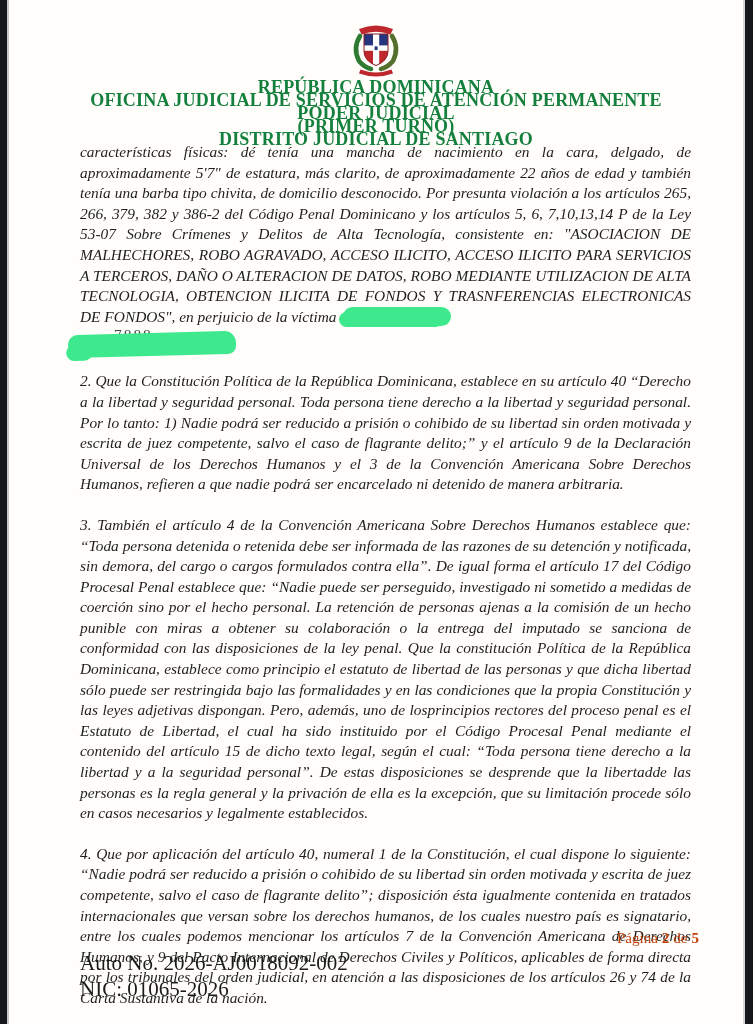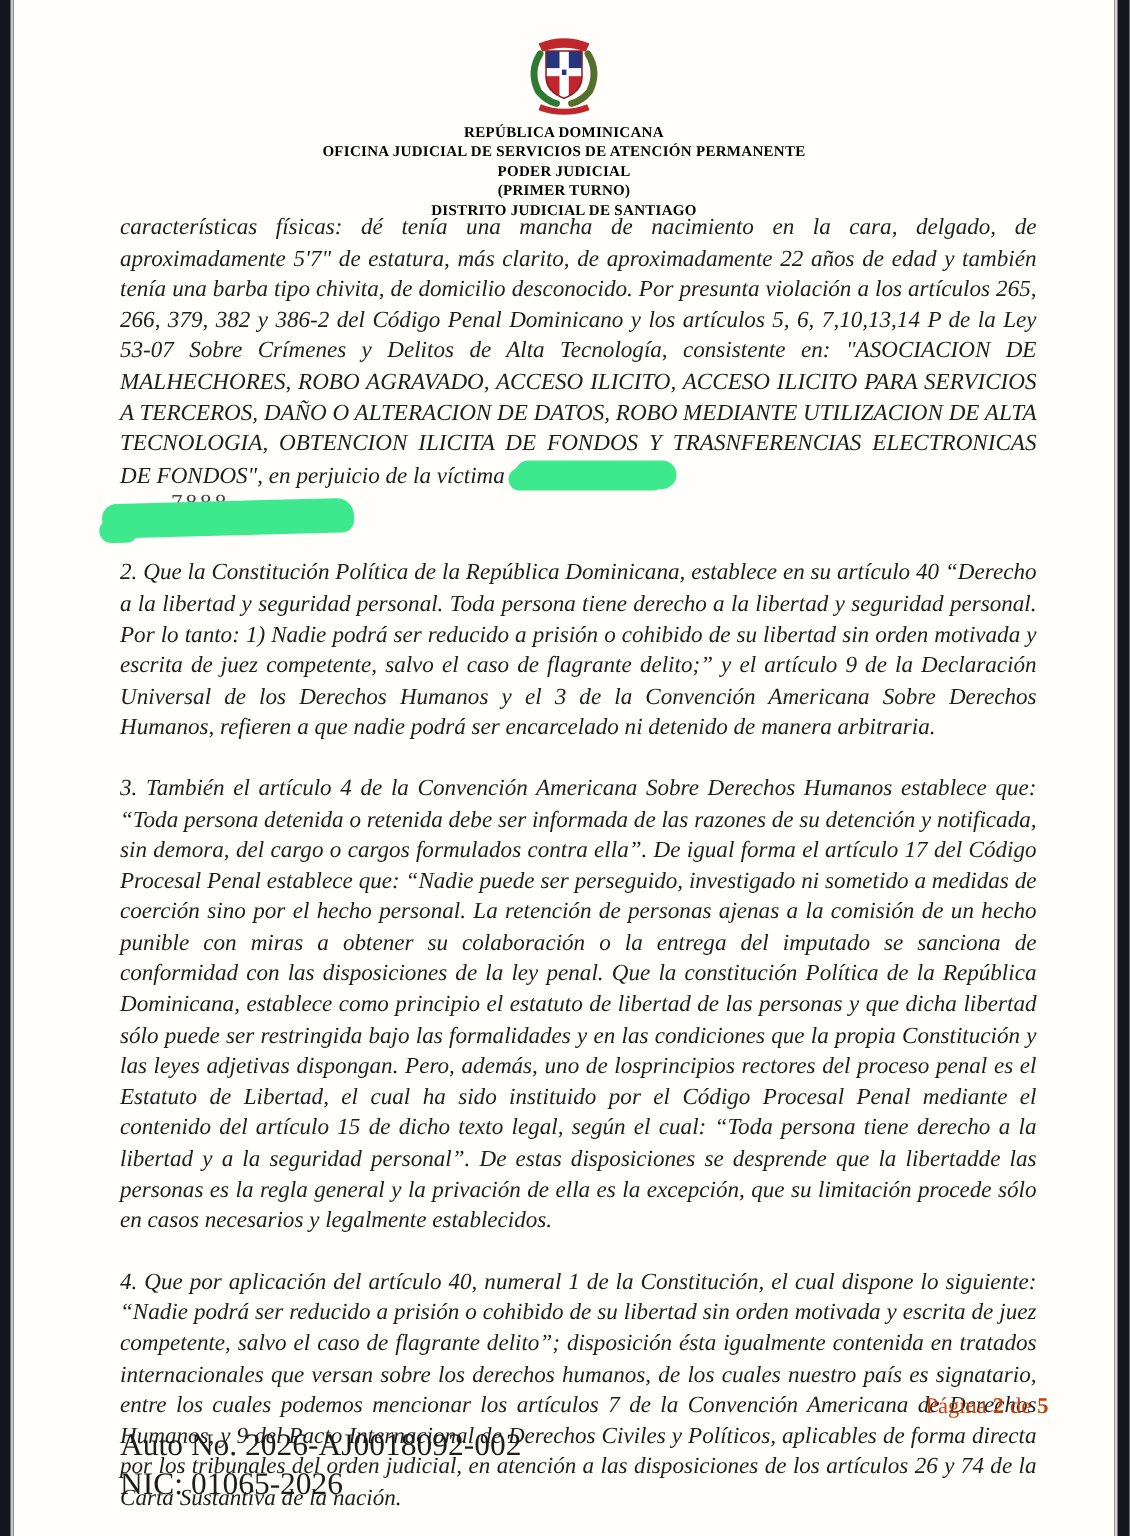--- a/index.html
+++ b/index.html
@@ -10,22 +10,22 @@
   }
   .photo-edge{position:absolute;top:0;bottom:0;background:#16161e;z-index:3;}
   .photo-edge.left{left:0;width:7px;border-right:2px solid #c9c9c9;}
   .photo-edge.right{right:0;width:8px;border-left:2px solid #d6d6d6;}
   .page{
     position:absolute;top:0;bottom:0;left:9px;right:10px;
     background:#fffefb;color:#1d1d1d;overflow:hidden;z-index:1;
   }
   .seal-wrap{width:100%;text-align:center;margin-top:21px;}
   .hdr{
-    text-align:center;font-weight:bold;font-size:10px;line-height:13.1px;
-    letter-spacing:.2px;color:#000000;
+    text-align:center;font-weight:bold;font-size:18px;line-height:13.1px;
+    letter-spacing:.2px;color:#15803d;
   }
   main.bodytext{
     position:absolute;left:71px;right:52px;top:142px;
     font-size:15.4px;line-height:20.6px;text-align:justify;color:#1e1e1e;
   }
   p.bpara{margin:0 0 20px 0;font-style:italic;}
   .hl-inline{
     display:inline-block;width:108px;height:19px;vertical-align:-4px;
     background:#3ee88c;border-radius:10px;margin-left:6px;
     box-shadow:-6px 3px 0 -2px #3ee88c;

